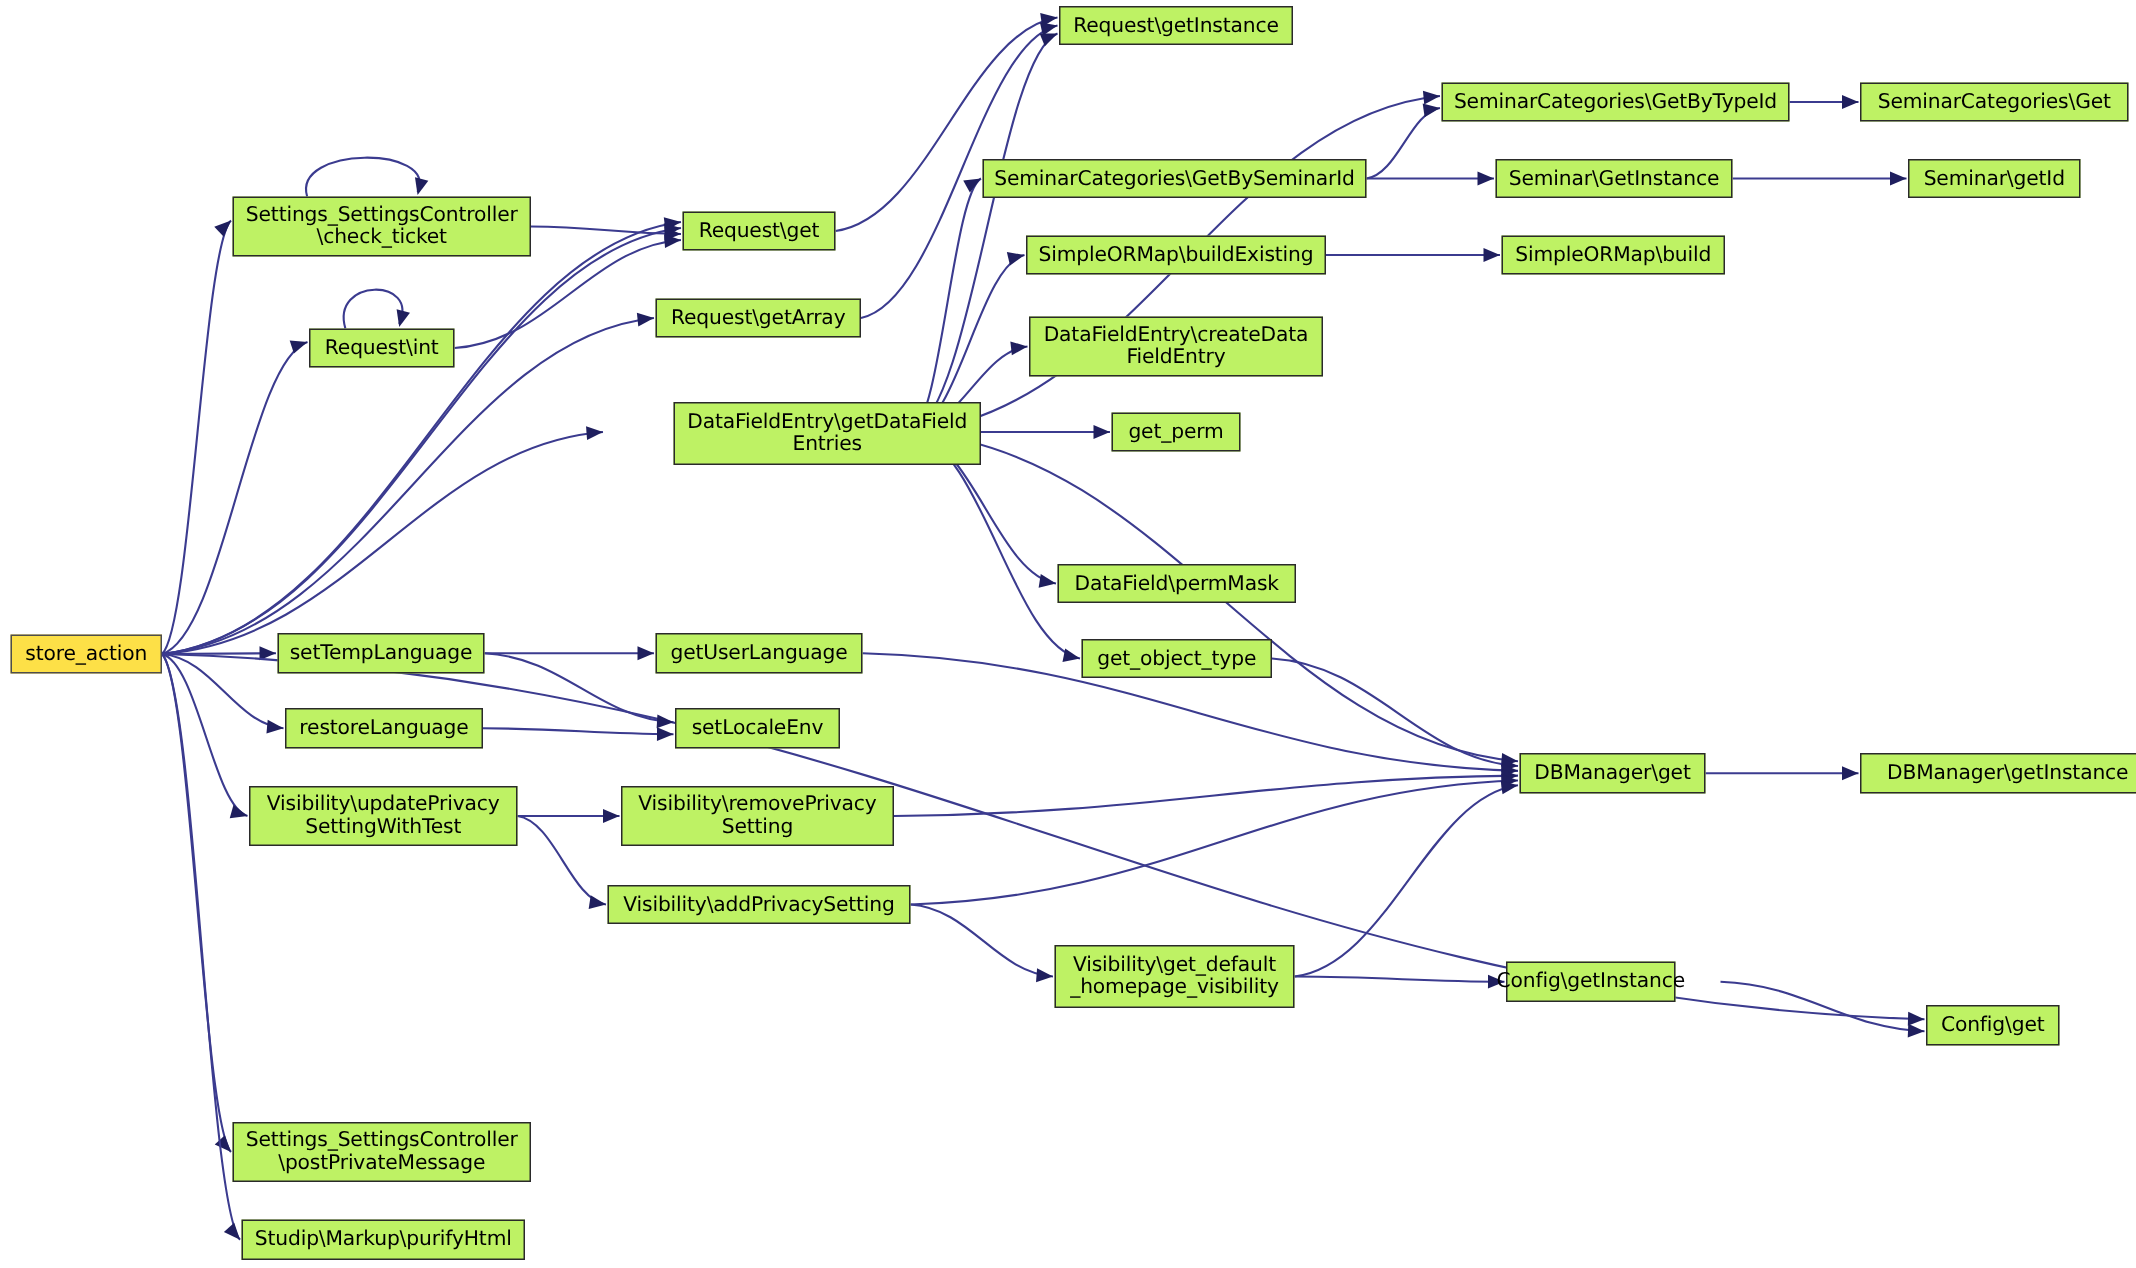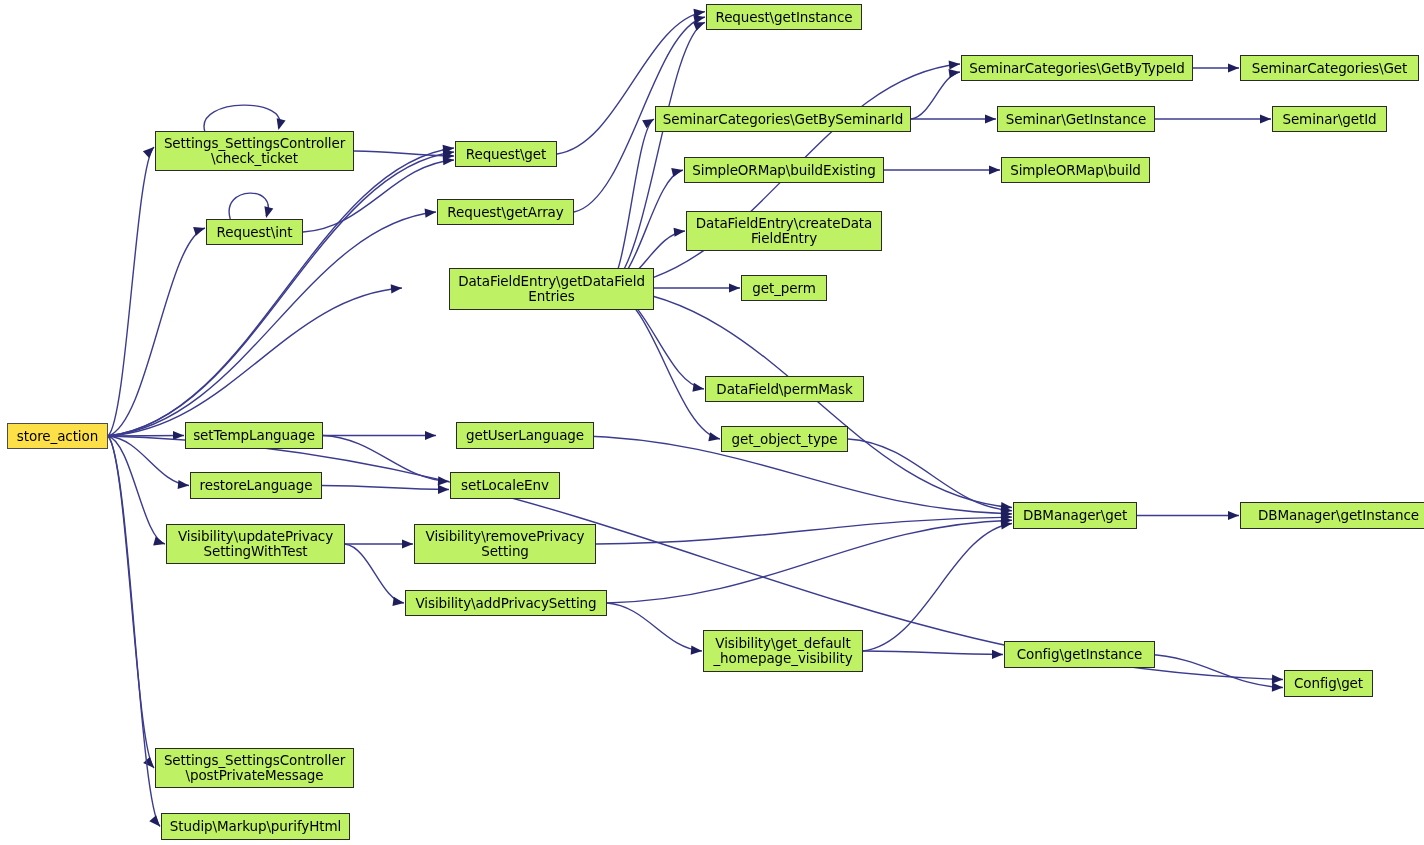--- a/index.html
+++ b/index.html
@@ -147,31 +147,31 @@
       <div class="node" style="left: 997px; top: 106px; width: 158px; height: 26px;">Seminar\GetInstance</div>
       <div class="node" style="left: 1272px; top: 106px; width: 115px; height: 26px;">Seminar\getId</div>
       <div class="node" style="left: 684px; top: 157px; width: 200px; height: 26px;">SimpleORMap\buildExisting</div>
       <div class="node" style="left: 1001px; top: 157px; width: 149px; height: 26px;">SimpleORMap\build</div>
       <div class="node" style="left: 686px; top: 211px; width: 196px; height: 40px;">DataFieldEntry\createData
 FieldEntry</div>
       <div class="node" style="left: 741px; top: 275px; width: 86px; height: 26px;">get_perm</div>
       <div class="node" style="left: 705px; top: 376px; width: 159px; height: 26px; text-align: center;">DataField\permMask</div>
       <div class="node" style="left: 721px; top: 426px; width: 127px; height: 26px;">get_object_type</div>
       <div class="node" style="left: 185px; top: 422px; width: 138px; height: 27px;">setTempLanguage</div>
-      <div class="node" style="left: 437px; top: 422px; width: 138px; height: 27px; margin-left: 19px;">getUserLanguage</div>
+      <div class="node" style="left: 437px; top: 422px; width: 138px; height: 27px;">getUserLanguage</div>
       <div class="node" style="left: 190px; top: 472px; width: 132px; height: 27px;">restoreLanguage</div>
       <div class="node" style="left: 450px; top: 472px; width: 110px; height: 27px;">setLocaleEnv</div>
       <div class="node" style="left: 166px; top: 524px; width: 179px; height: 40px;">Visibility\updatePrivacy
 SettingWithTest</div>
       <div class="node" style="left: 414px; top: 524px; width: 182px; height: 40px;">Visibility\removePrivacy
 Setting</div>
       <div class="node" style="left: 405px; top: 590px; width: 202px; height: 26px;">Visibility\addPrivacySetting</div>
       <div class="node" style="left: 703px; top: 630px; width: 160px; height: 42px;">Visibility\get_default
 _homepage_visibility</div>
       <div class="node" style="left: 1013px; top: 502px; width: 124px; height: 27px;">DBManager\get</div>
       <div class="node" style="left: 1240px; top: 502px; width: 197px; height: 27px;">DBManager\getInstance</div>
-      <div class="node" style="left: 1004px; top: 641px; width: 151px; height: 27px;">Config\getInstance</div>
+      <div class="node" style="left: 1004px; top: 641px; width: 113px; height: 27px;">Config\getInstance</div>
       <div class="node" style="left: 1284px; top: 670px; width: 89px; height: 27px;">Config\get</div>
       <div class="node" style="left: 155px; top: 748px; width: 199px; height: 40px;">Settings_SettingsController
 \postPrivateMessage</div>
       <div class="node" style="left: 161px; top: 813px; width: 189px; height: 27px;">Studip\Markup\purifyHtml</div>
     </div>
 </div>
 
 </body></html>

